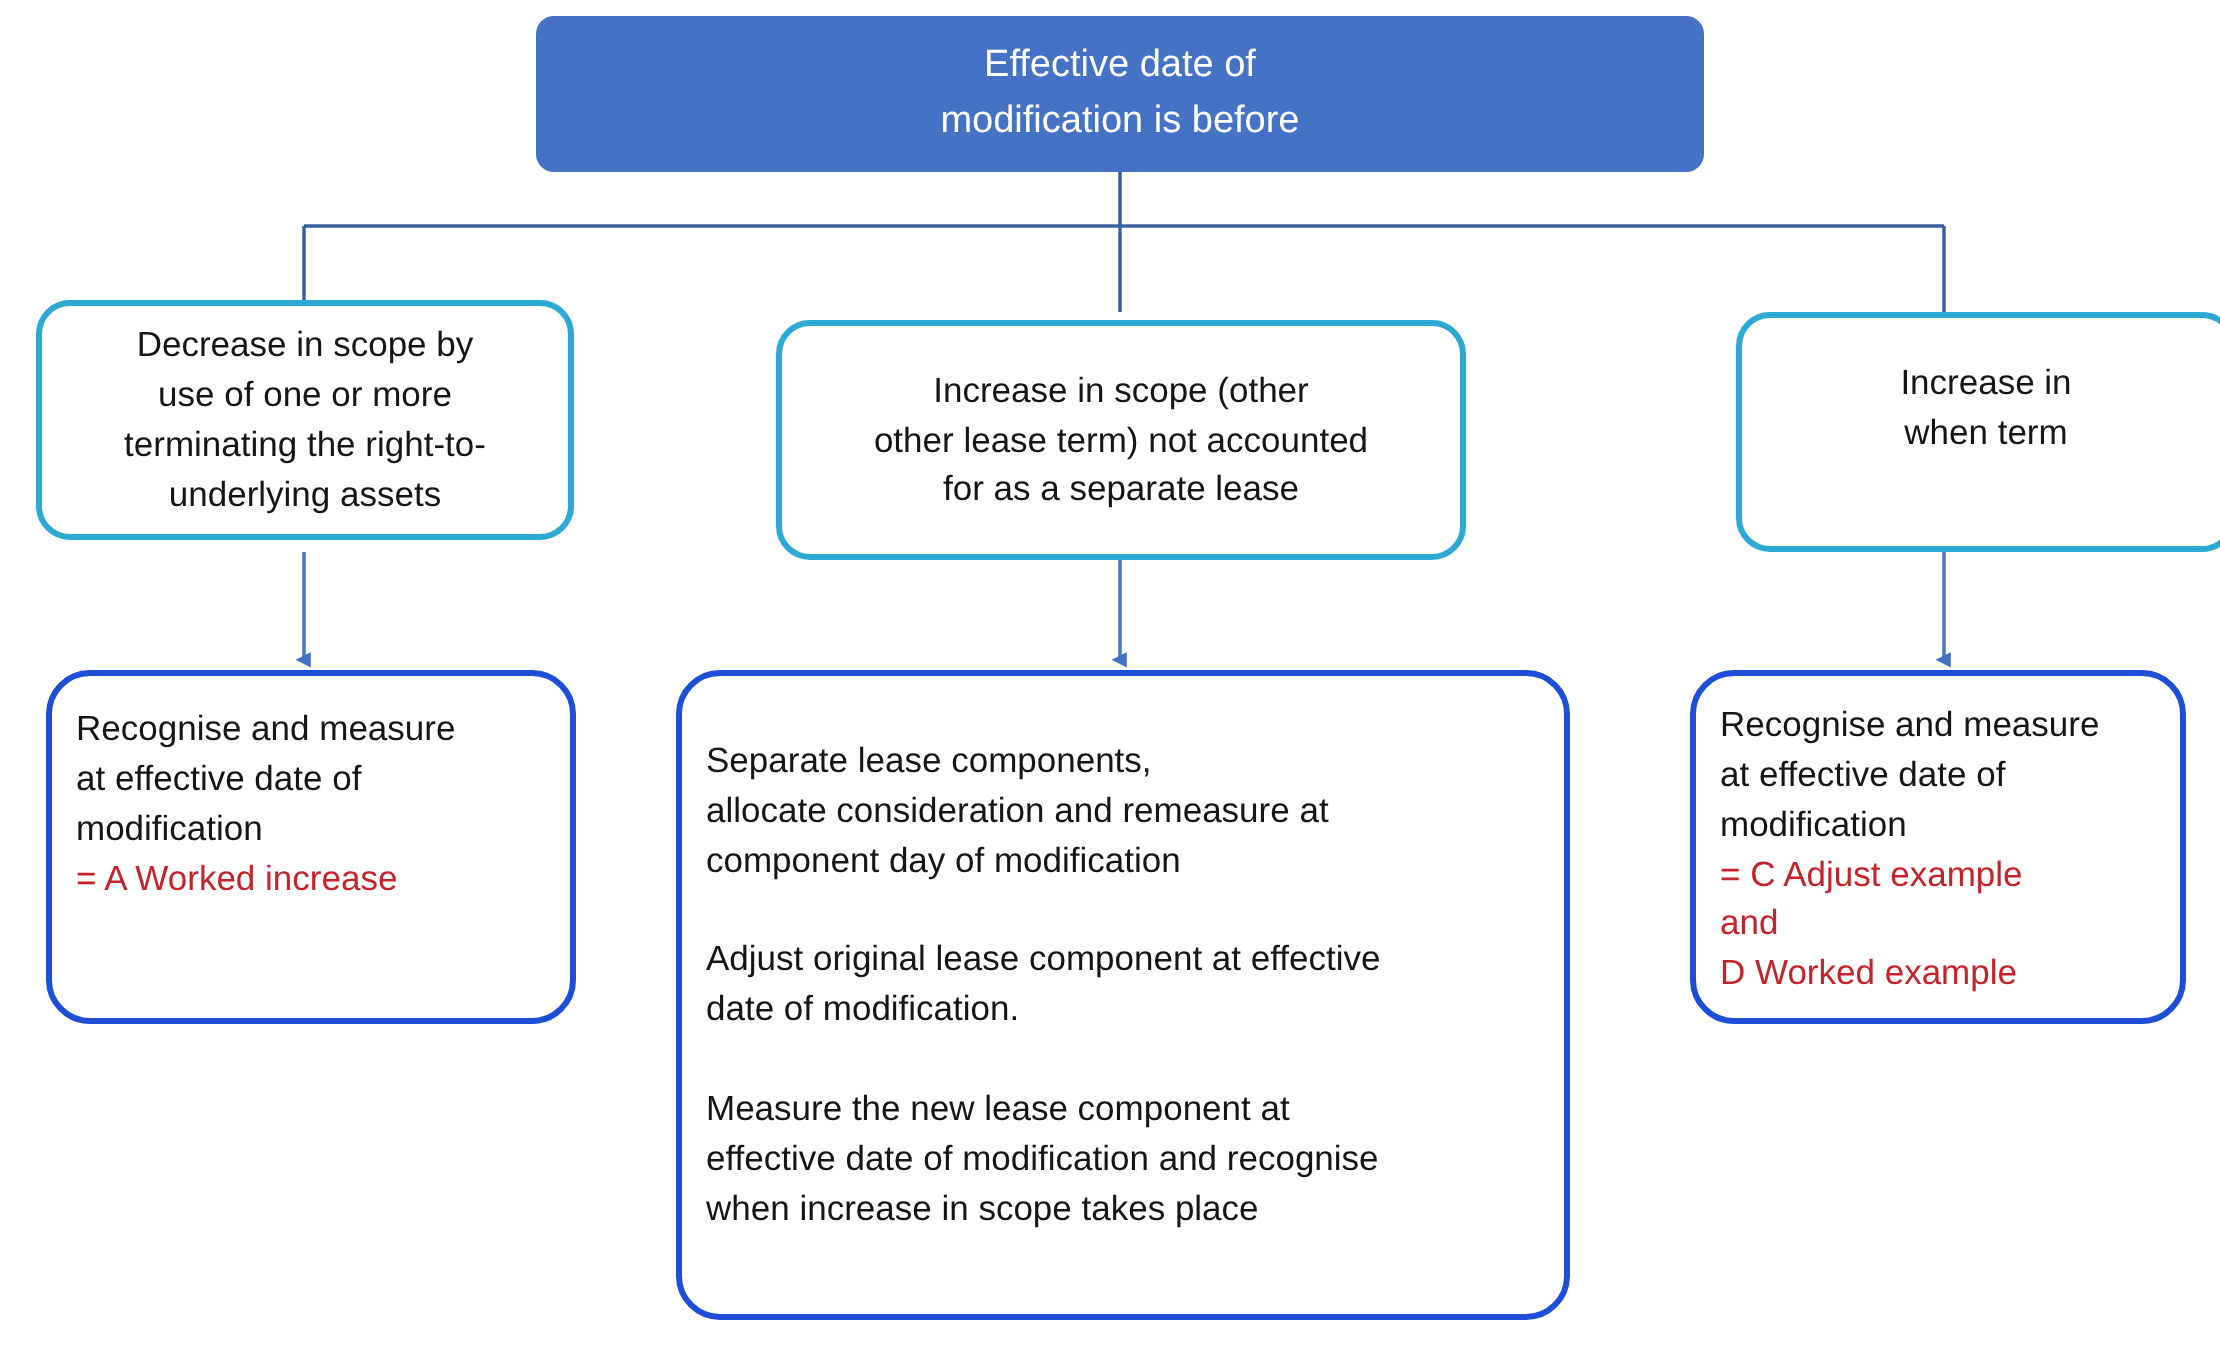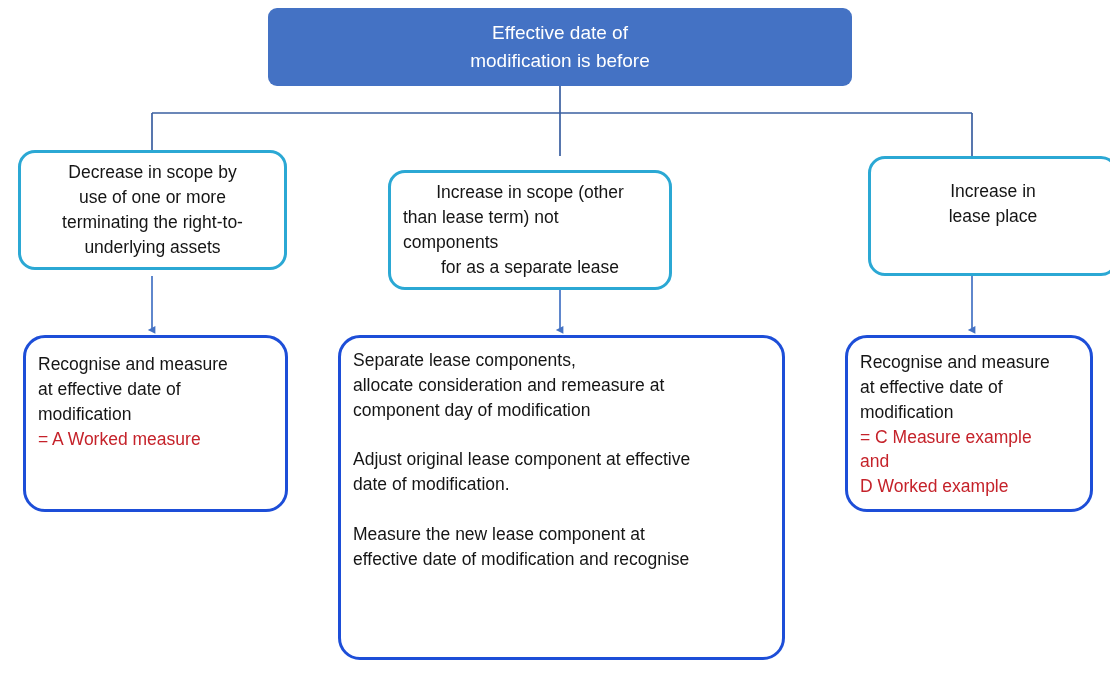--- a/index.html
+++ b/index.html
@@ -57,21 +57,21 @@
     font-size:17.5px;
     line-height:1.42;
     padding:10px 12px;
     justify-content:flex-start;
   }
   .node-outcome .para{display:block;width:100%;}
   .node-outcome .para + .para{margin-top:1.42em;}
   .node-outcome .line{display:block;}
   .node-outcome .accent{color:#C5222A;display:block;}
   .pad-top-a{padding-top:14px;}
-  .pad-top-b{padding-top:10px;}
+  .pad-top-b{padding-top:30px;}
   .pad-top-c{padding-top:12px;}
 </style>
 </head>
 <body>
 
 <div id="flow">
 
   <svg id="connectors" viewBox="0 0 1110 683" width="1110" height="683" aria-hidden="true">
     <defs>
       <marker id="arrowhead" markerWidth="9" markerHeight="9" refX="4.5" refY="4.2" orient="auto" markerUnits="userSpaceOnUse">
@@ -97,60 +97,61 @@
     <span class="line">modification is before</span>
   </div>
 
   <div class="node node-criteria" style="left:18px;top:150px;width:269px;height:120px;">
     <span class="line">Decrease in scope by</span>
     <span class="line">use of one or more</span>
     <span class="line">terminating the right-to-</span>
     <span class="line">underlying assets</span>
   </div>
 
-  <div class="node node-criteria" style="left:388px;top:170px;width:284px;height:120px;">
+  <div class="node node-criteria" style="left:388px;top:160px;width:345px;height:120px;">
     <span class="line">Increase in scope (other</span>
-    <span class="line">than lease term) not components</span>
+    <span class="line">other lease term) not accounted</span>
     <span class="line">for as a separate lease</span>
   </div>
 
   <div class="node node-criteria" style="left:845px;top:156px;width:250px;height:120px;justify-content:flex-start;padding-top:20px;margin-left:23px;">
     <span class="line">Increase in</span>
-    <span class="line">lease place</span>
+    <span class="line">when term</span>
   </div>
 
   <div class="node node-outcome pad-top-a" style="left:23px;top:335px;width:265px;height:177px;">
     <span class="para">
       <span class="line">Recognise and measure</span>
       <span class="line">at effective date of</span>
       <span class="line">modification</span>
-      <span class="accent">= A Worked measure</span>
+      <span class="accent">= A Worked increase</span>
     </span>
   </div>
 
   <div class="node node-outcome pad-top-b" style="left:338px;top:335px;width:447px;height:325px;">
     <span class="para">
       <span class="line">Separate lease components,</span>
       <span class="line">allocate consideration and remeasure at</span>
       <span class="line">component day of modification</span>
     </span>
     <span class="para">
       <span class="line">Adjust original lease component at effective</span>
       <span class="line">date of modification.</span>
     </span>
     <span class="para">
       <span class="line">Measure the new lease component at</span>
       <span class="line">effective date of modification and recognise</span>
+      <span class="line">when increase in scope takes place</span>
     </span>
   </div>
 
   <div class="node node-outcome pad-top-c" style="left:845px;top:335px;width:248px;height:177px;">
     <span class="para">
       <span class="line">Recognise and measure</span>
       <span class="line">at effective date of</span>
       <span class="line">modification</span>
-      <span class="accent">= C Measure example</span>
+      <span class="accent">= C Adjust example</span>
       <span class="accent">and</span>
       <span class="accent">D Worked example</span>
     </span>
   </div>
 
 </div>
 
 </body></html>

